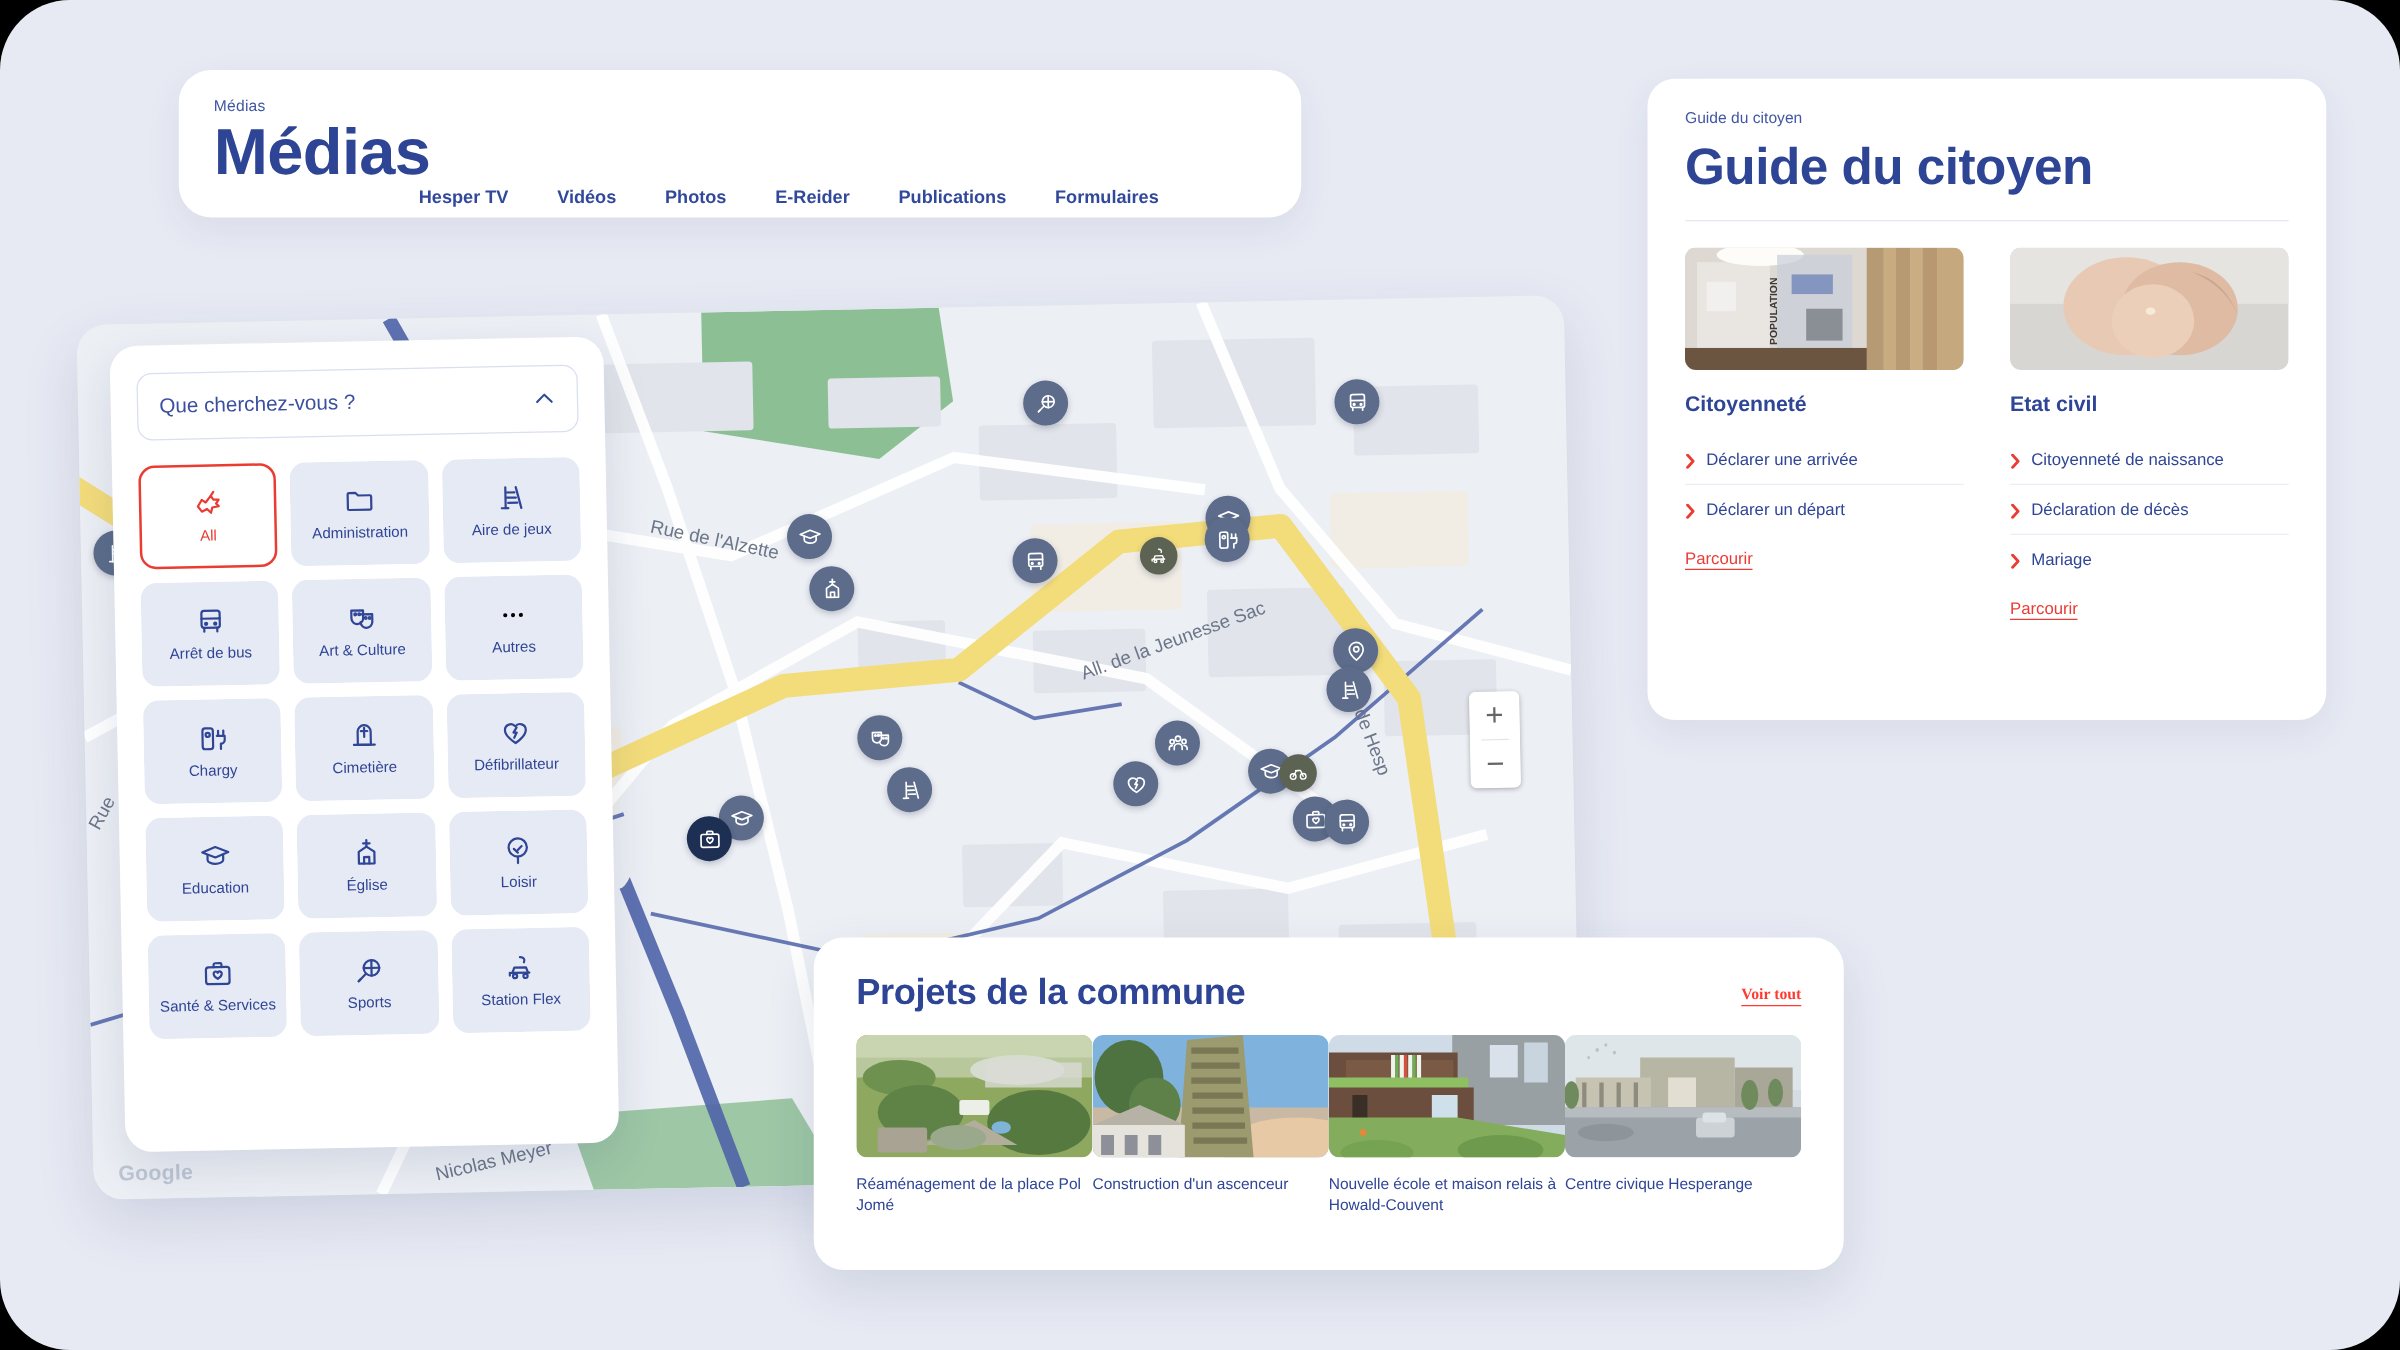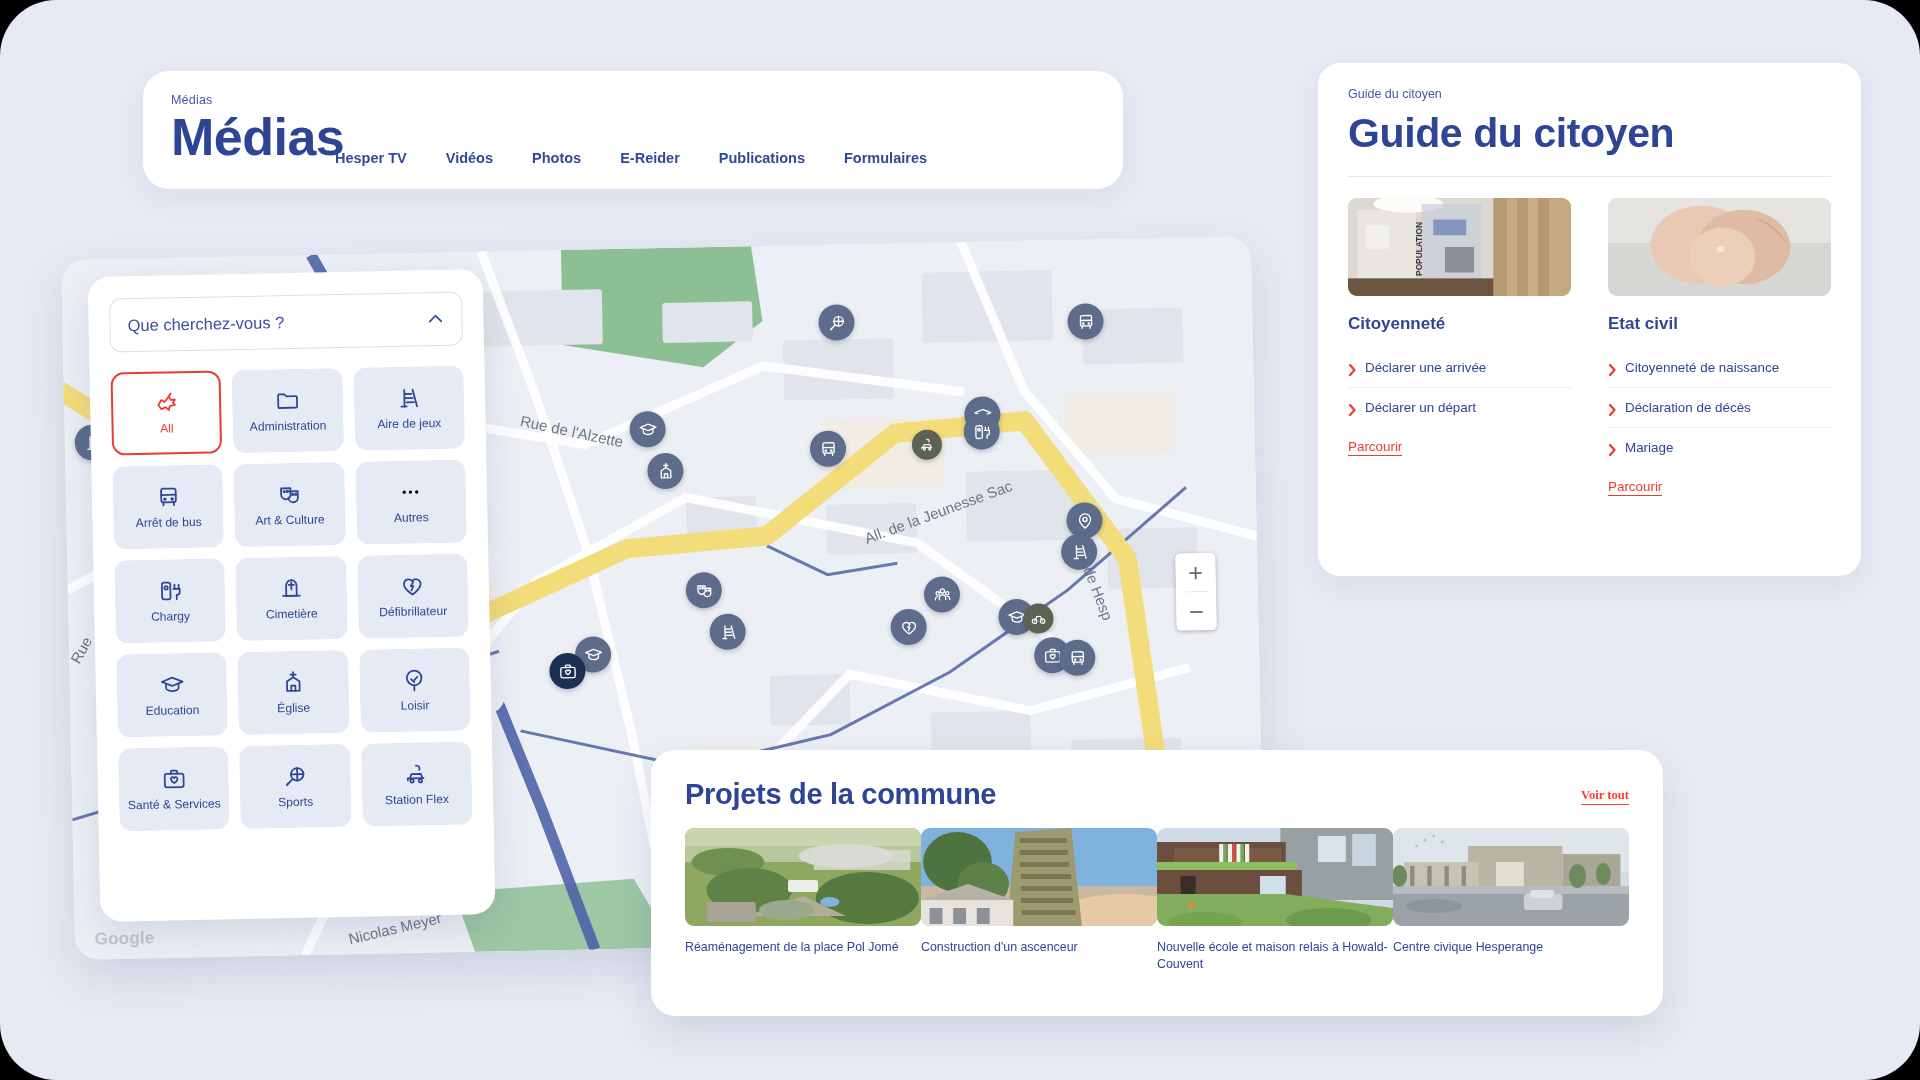--- a/index.html
+++ b/index.html
@@ -15,22 +15,22 @@
     position: relative;
     width: 1920px; height: 1080px;
     background: #e7eaf3;
     border-radius: 56px;
     overflow: hidden;
   }
 
   
   #medias-card {
     position: absolute;
-    left: 143px; top: 71px;
-    width: 980px; height: 118px;
+    left: 143px; top: 56px;
+    width: 898px; height: 118px;
     background: #fff;
     border-radius: 26px 26px 26px 26px;
     box-shadow: 0 10px 30px rgba(40,55,110,.07);
   }
   #medias-card .eyebrow {
     position: absolute; left: 28px; top: 22px;
     font-size: 12.5px; color: #4257a4; letter-spacing: .2px;
   }
   #medias-card .big-title {
     position: absolute; left: 28px; top: 40px;
@@ -184,21 +184,21 @@
     display: inline-block; margin-top: 12px;
     font-size: 13.4px; color: #ea3c32; font-weight: 500;
     border-bottom: 1.6px solid #ea3c32; padding-bottom: 1px;
     cursor: pointer;
   }
 
   
   #projets-card {
     position: absolute;
     left: 651px; top: 750px;
-    width: 1012px; height: 266px;
+    width: 824px; height: 266px;
     background: #fff; border-radius: 24px;
     padding: 28px 34px;
     box-shadow: 0 16px 40px rgba(40,55,110,.12);
   }
   #projets-head { display: flex; align-items: flex-start; justify-content: space-between; }
   #projets-head .ttl {
     font-size: 29px; font-weight: 700; color: #2e4494; letter-spacing: -.3px;
   }
   #projets-head .voir {
     font-size: 12.6px; color: #ff3b30; font-weight: 600;

